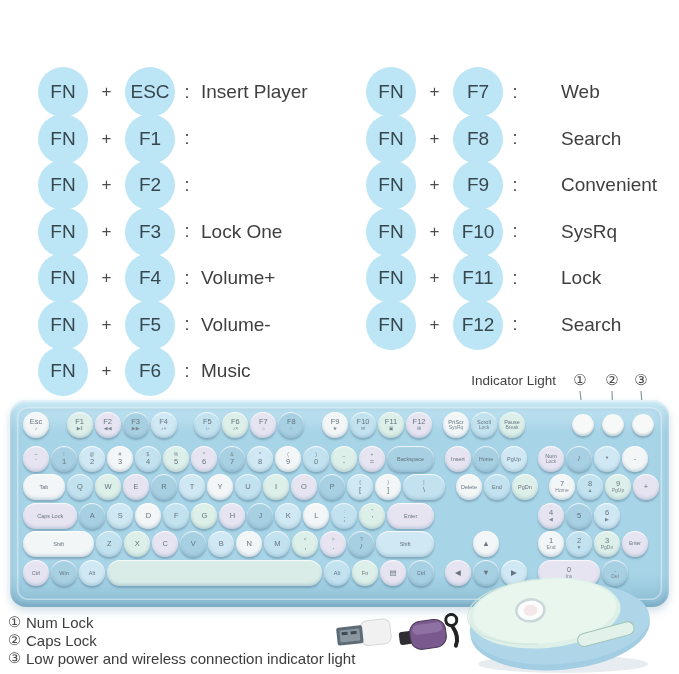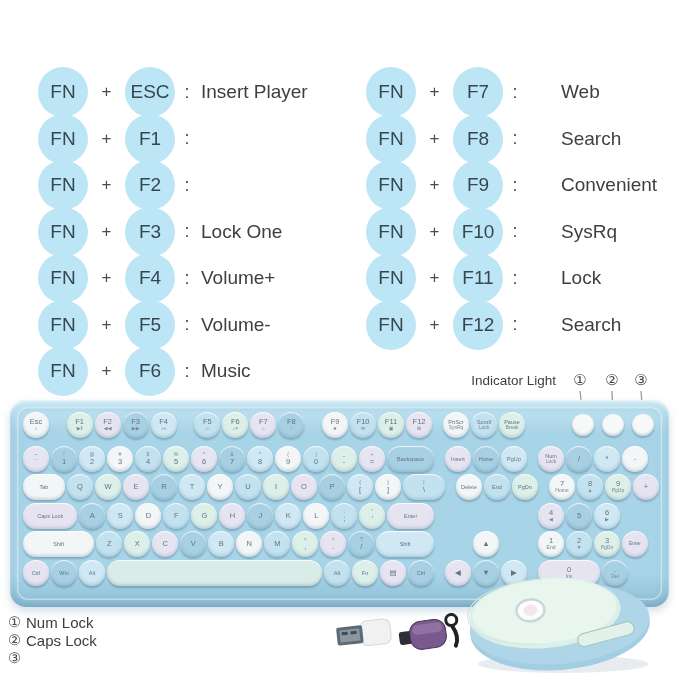--- a/index.html
+++ b/index.html
@@ -589,20 +589,21 @@
       <div class="legend-row">
         <span class="legend-num">①</span>
         <span class="legend-text">Num Lock</span>
       </div>
       <div class="legend-row">
         <span class="legend-num">②</span>
         <span class="legend-text">Caps Lock</span>
       </div>
       <div class="legend-row">
         <span class="legend-num">③</span>
+        <span class="legend-text">Low power and wireless connection indicator light</span>
       </div>
     </div>
 
   <svg class="art" style="left:334px;top:612px" width="62" height="42">
     <g transform="rotate(-6 30 24)">
       <rect x="27" y="9" width="30" height="25" rx="7" fill="#f1f1f1" stroke="#d7d7d7"></rect>
       <rect x="3" y="13" width="26" height="18" rx="2" fill="#5d6b76"></rect>
       <rect x="6" y="16" width="20" height="12" rx="1" fill="#8a97a1"></rect>
       <rect x="8" y="18" width="6" height="3" fill="#3e4a54"></rect>
       <rect x="17" y="18" width="6" height="3" fill="#3e4a54"></rect>

